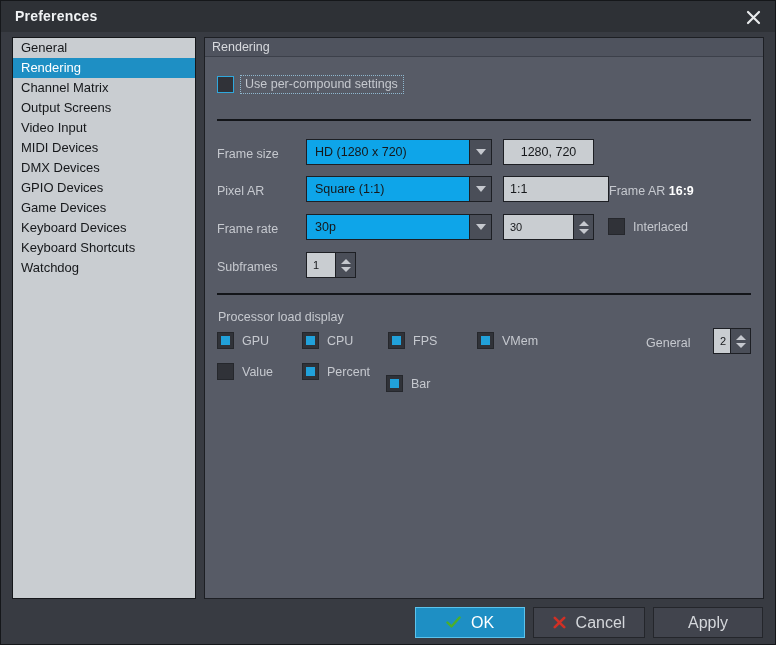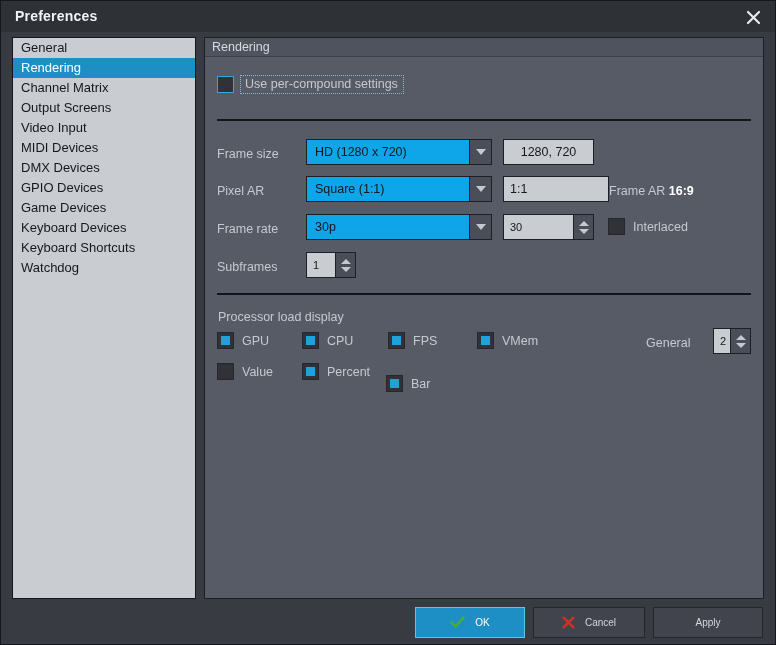--- a/index.html
+++ b/index.html
@@ -251,21 +251,21 @@
     left: 0; top: 572px;
     width: 774px; height: 40px;
   }
   .btn {
     position: absolute;
     height: 31px;
     display: flex;
     align-items: center;
     justify-content: center;
     gap: 10px;
-    font-size: 10px;
+    font-size: 16px;
     color: #d4d7db;
     background: #41444d;
     border: 1px solid #24262b;
     cursor: pointer;
   }
   .btn.primary {
     background: #1e8fc4;
     border: 1px solid #5cc3ec;
     color: #ffffff;
   }

